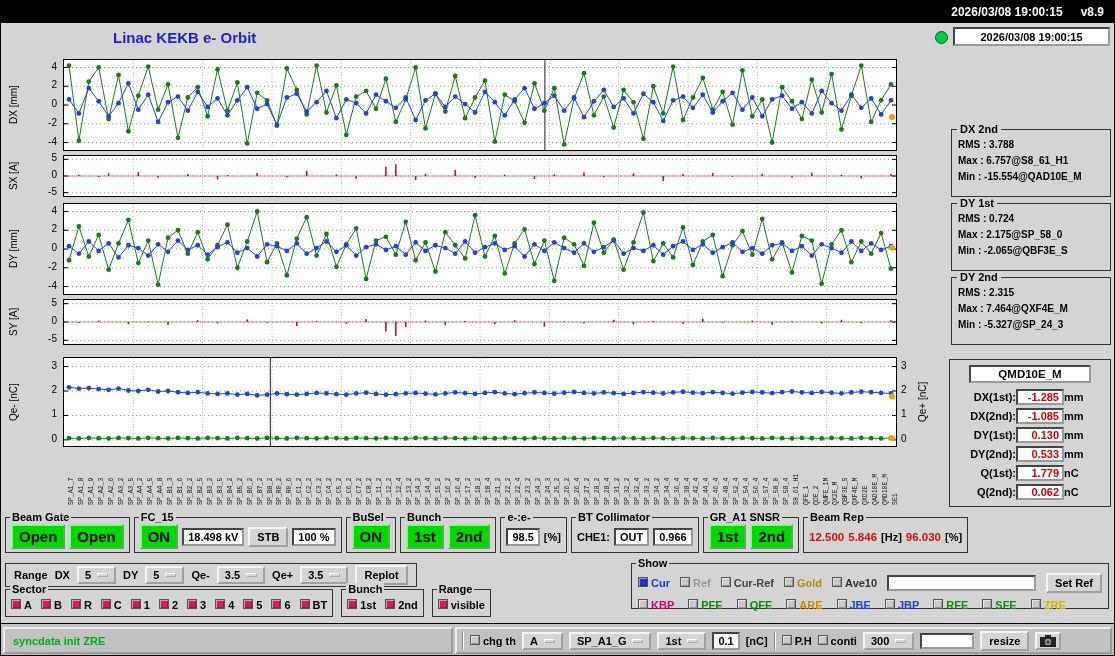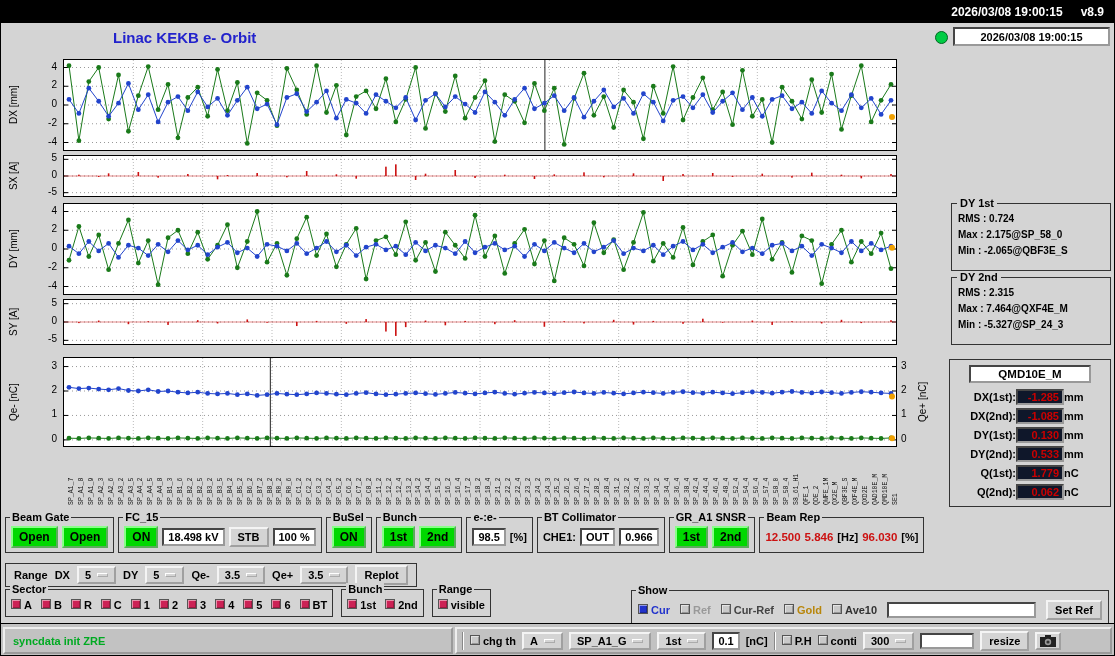--- a/index.html
+++ b/index.html
@@ -36,44 +36,44 @@
   #clockbox{position:absolute;left:952px;top:4px;width:157px;height:19px;background:#fff;
             border:2px inset #999;font-size:11px;font-weight:bold;display:flex;align-items:center;justify-content:center;}
   .statgrp{position:absolute;left:950px;width:160px;height:68px;border:1px solid #333;padding:7px 0 0 6px;}
   .statgrp .lg{position:absolute;top:-7px;left:5px;font-size:11px;font-weight:bold;background:#d4d4d4;padding:0 3px;}
   .statgrp .ln{font-size:10px;font-weight:bold;line-height:16px;white-space:nowrap;}
   #qmd{position:absolute;left:948px;top:336px;width:162px;height:148px;border:1px solid #333;padding-top:5px;}
   #qmd-title{width:122px;margin:0 auto 4px auto;background:#fff;border:2px inset #999;
              font-size:11.5px;font-weight:bold;text-align:center;padding:1px 0;}
   .qmd-row{display:flex;align-items:center;height:19px;padding-left:8px;}
   .qmd-row .ql{width:58px;text-align:right;font-size:11px;font-weight:bold;}
-  .qmd-row .qv{width:48px;background:#0f172a;border:2px inset #999;color:#cc0000;font-size:11px;
+  .qmd-row .qv{width:48px;background:#ffffff;border:2px inset #999;color:#cc0000;font-size:11px;
                font-weight:bold;text-align:right;padding:0 3px;}
   .qmd-row .qu{font-size:11px;font-weight:bold;}
   
   .grp{position:relative;border:1px solid #333;padding:6px 5px 3px 5px;display:flex;align-items:center;gap:4px;height:36px;}
   .grp .lg{position:absolute;top:-7px;left:4px;font-size:11px;font-weight:bold;background:#d4d4d4;padding:0 2px;white-space:nowrap;}
   #row1{position:absolute;left:4px;top:494px;display:flex;gap:4px;}
-  .gbtn{background:#00d800;border:2px outset #8f8;padding:2px 6px;font-size:12px;font-weight:bold;}
+  .gbtn{background:#00d800;border:2px outset #8f8;padding:2px 6px;font-size:15px;font-weight:bold;}
   .btn{background:#d4d4d4;border:2px outset #f4f4f4;padding:2px 7px;font-size:11px;font-weight:bold;}
   .val{background:#fff;border:2px inset #999;padding:1px 4px;font-size:11px;font-weight:bold;white-space:nowrap;}
   .ulab{font-size:11px;font-weight:bold;white-space:nowrap;}
   .redv{color:#cc1111;font-size:11.5px;font-weight:bold;white-space:nowrap;}
   
   .opt{background:#d4d4d4;border:2px outset #f4f4f4;padding:1px 6px;font-size:11px;font-weight:bold;
        display:inline-flex;align-items:center;gap:6px;white-space:nowrap;}
   .opt i{display:block;width:11px;height:4px;background:#d4d4d4;border:1px outset #fff;}
   #rangebar{position:absolute;left:4px;top:540px;height:24px;border:1px solid #333;
             display:flex;align-items:center;gap:7px;padding:0 8px;}
   #row3{position:absolute;left:4px;top:566px;display:flex;gap:8px;}
   .chk{display:inline-flex;align-items:flex-start;gap:3px;}
   .chk .box{width:10px;height:10px;border:1px solid #555;background:#c9c9c9;display:inline-block;
             box-shadow:inset 1px 1px 0 rgba(255,255,255,.5), inset -1px -1px 0 rgba(0,0,0,.25);}
   .chk .lb{font-size:11px;font-weight:bold;white-space:nowrap;}
-  #showgrp{position:absolute;left:630px;top:540px;width:478px;height:56px;border:1px solid #333;padding:8px 6px 2px 6px;margin-top:27px;}
+  #showgrp{position:absolute;left:630px;top:540px;width:478px;height:46px;border:1px solid #333;padding:8px 6px 2px 6px;}
   #showgrp .lg{position:absolute;top:-7px;left:4px;font-size:11px;font-weight:bold;background:#d4d4d4;padding:0 2px;}
   .showrow{display:flex;align-items:center;gap:10px;height:22px;}
   #show-input{flex:1;min-width:88px;height:16px;background:#fff;border:2px inset #999;}
   
   #bottombar{position:absolute;left:0;top:600px;width:100%;height:34px;background:#c2c2c2;border-top:1px solid #000;}
   #sb-left{position:absolute;left:2px;top:3px;bottom:3px;width:450px;border:2px outset #eee;
            display:flex;align-items:center;padding-left:8px;}
   #sb-msg{color:#00aa22;font-size:11px;font-weight:bold;}
   #sb-right{position:absolute;left:454px;top:3px;right:2px;bottom:3px;border:2px outset #eee;
             display:flex;align-items:center;gap:6px;padding:0 5px;}
@@ -955,20 +955,26 @@
         <span style="left: 847.289px;">QXF4E_M</span>
         <span style="left: 857.217px;">QXD2E</span>
         <span style="left: 867.145px;">QAD10E_M</span>
         <span style="left: 877.072px;">QMD10E_M</span>
         <span style="left: 887px;">SE1</span>
       </div>
 
     <div id="status-dot"></div>
     <div id="clockbox">2026/03/08 19:00:15</div>
 
+    <div class="statgrp" style="top:106px;">
+      <span class="lg">DX 2nd</span>
+      <div class="ln">RMS : 3.788</div>
+      <div class="ln">Max : 6.757@S8_61_H1</div>
+      <div class="ln">Min : -15.554@QAD10E_M</div>
+    </div>
     <div class="statgrp" style="top:180px;">
       <span class="lg">DY 1st</span>
       <div class="ln">RMS : 0.724</div>
       <div class="ln">Max : 2.175@SP_58_0</div>
       <div class="ln">Min : -2.065@QBF3E_S</div>
     </div>
     <div class="statgrp" style="top:254px;">
       <span class="lg">DY 2nd</span>
       <div class="ln">RMS : 2.315</div>
       <div class="ln">Max : 7.464@QXF4E_M</div>

